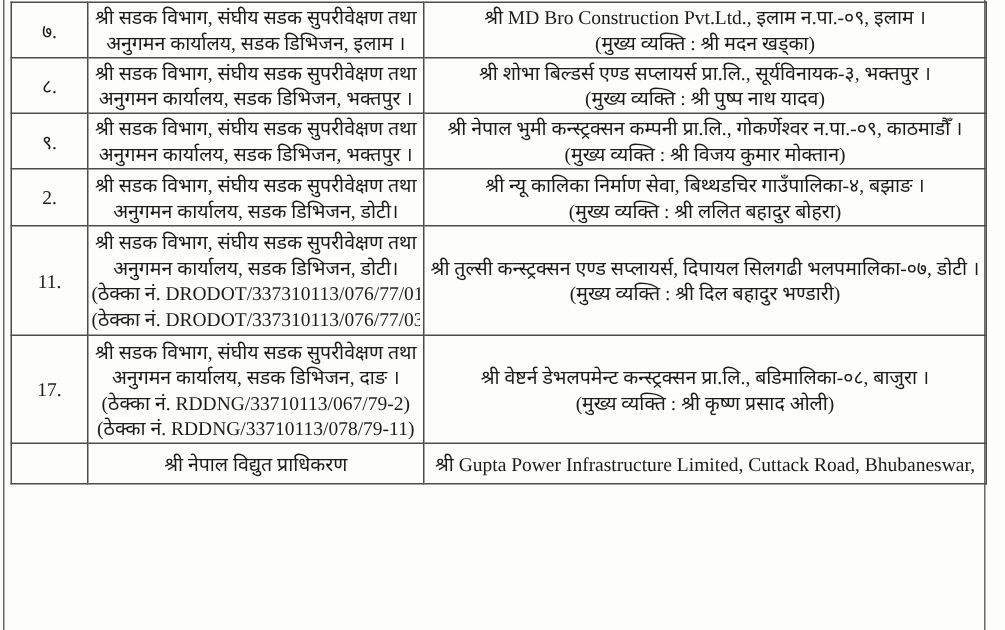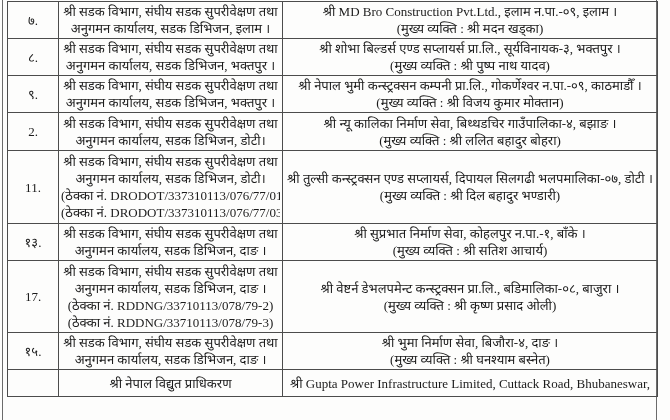--- a/index.html
+++ b/index.html
@@ -111,53 +111,31 @@
             <div class="line">श्री सडक विभाग, संघीय सडक सुपरीवेक्षण तथा</div>
             <div class="line">अनुगमन कार्यालय, सडक डिभिजन, डोटी।</div>
             <div class="line">(ठेक्का नं. DRODOT/337310113/076/77/01)</div>
             <div class="line">(ठेक्का नं. DRODOT/337310113/076/77/03)</div>
           </td>
       <td class="contractor-cell">
             <div class="line">श्री तुल्सी कन्स्ट्रक्सन एण्ड सप्लायर्स, दिपायल सिलगढी भलपमालिका-०७, डोटी ।</div>
             <div class="line">(मुख्य व्यक्ति : श्री दिल बहादुर भण्डारी)</div>
           </td>
     </tr>
-        <tr style="height: 37px;">
-      <td class="sn-cell">१३.</td>
-      <td class="office-cell">
-            <div class="line">श्री सडक विभाग, संघीय सडक सुपरीवेक्षण तथा</div>
-            <div class="line">अनुगमन कार्यालय, सडक डिभिजन, दाङ ।</div>
-          </td>
-      <td class="contractor-cell">
-            <div class="line">श्री सुप्रभात निर्माण सेवा, कोहलपुर न.पा.-१, बाँके ।</div>
-            <div class="line">(मुख्य व्यक्ति : श्री सतिश आचार्य)</div>
-          </td>
-    </tr>
         <tr style="height: 72px;">
       <td class="sn-cell">17.</td>
       <td class="office-cell">
             <div class="line">श्री सडक विभाग, संघीय सडक सुपरीवेक्षण तथा</div>
             <div class="line">अनुगमन कार्यालय, सडक डिभिजन, दाङ ।</div>
-            <div class="line">(ठेक्का नं. RDDNG/33710113/078/79-2)</div>
-            <div class="line">(ठेक्का नं. RDDNG/33710113/078/79-3)</div>
+            <div class="line">(ठेक्का नं. RDDNG/33710113/067/79-2)</div>
+            <div class="line">(ठेक्का नं. RDDNG/33710113/078/79-11)</div>
           </td>
       <td class="contractor-cell">
             <div class="line">श्री वेष्टर्न डेभलपमेन्ट कन्स्ट्रक्सन प्रा.लि., बडिमालिका-०८, बाजुरा ।</div>
             <div class="line">(मुख्य व्यक्ति : श्री कृष्ण प्रसाद ओली)</div>
-          </td>
-    </tr>
-        <tr style="height: 35px;">
-      <td class="sn-cell">१५.</td>
-      <td class="office-cell">
-            <div class="line">श्री सडक विभाग, संघीय सडक सुपरीवेक्षण तथा</div>
-            <div class="line">अनुगमन कार्यालय, सडक डिभिजन, दाङ ।</div>
-          </td>
-      <td class="contractor-cell">
-            <div class="line">श्री भुमा निर्माण सेवा, बिजौरा-४, दाङ ।</div>
-            <div class="line">(मुख्य व्यक्ति : श्री घनश्याम बस्नेत)</div>
           </td>
     </tr>
         <tr style="height: 27px;">
       <td class="sn-cell"></td>
       <td class="office-cell">
             <div class="line">श्री नेपाल विद्युत प्राधिकरण</div>
           </td>
       <td class="contractor-cell">
             <div class="line">श्री Gupta Power Infrastructure Limited, Cuttack Road, Bhubaneswar,</div>
           </td>

